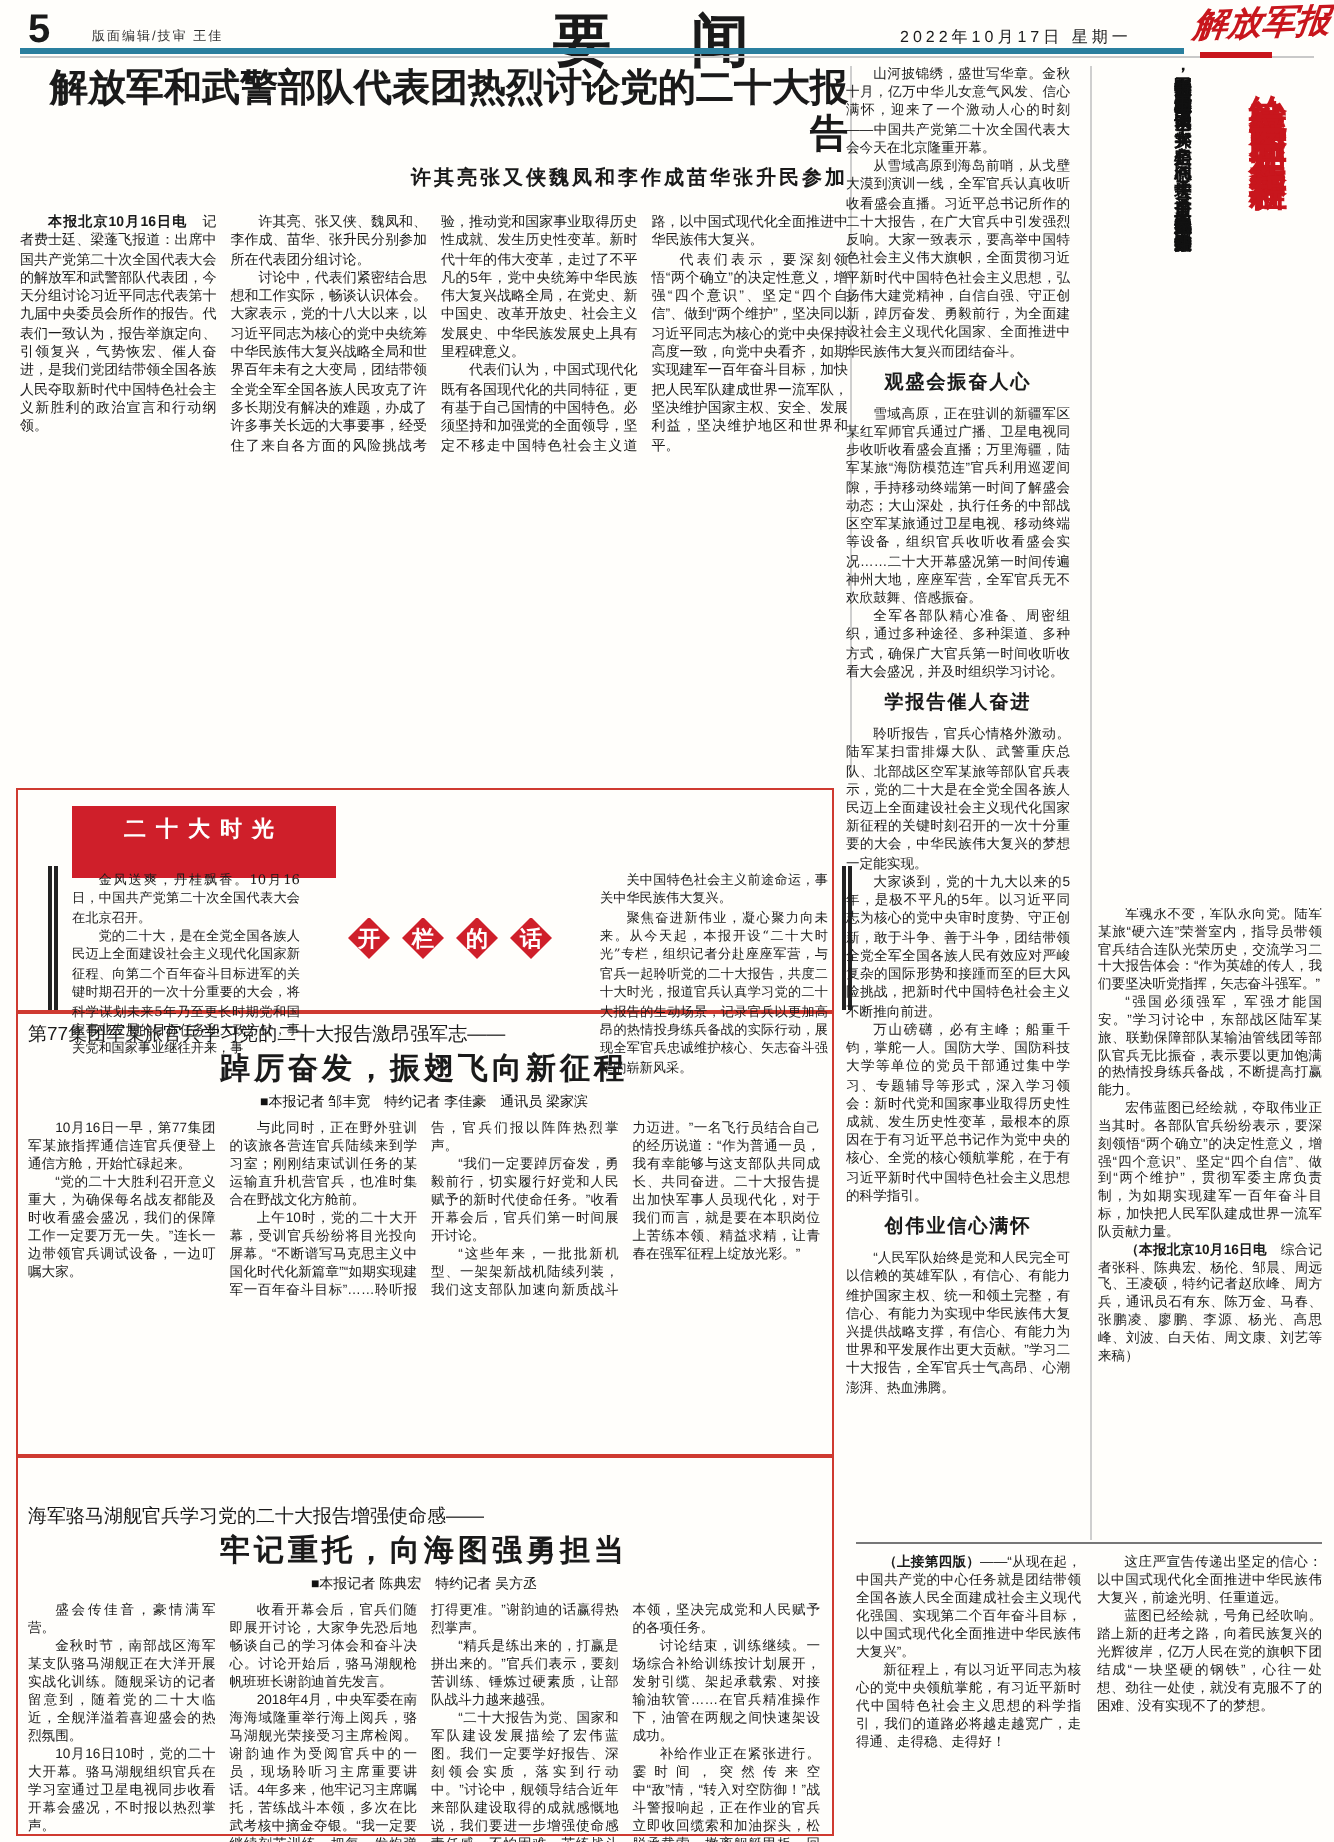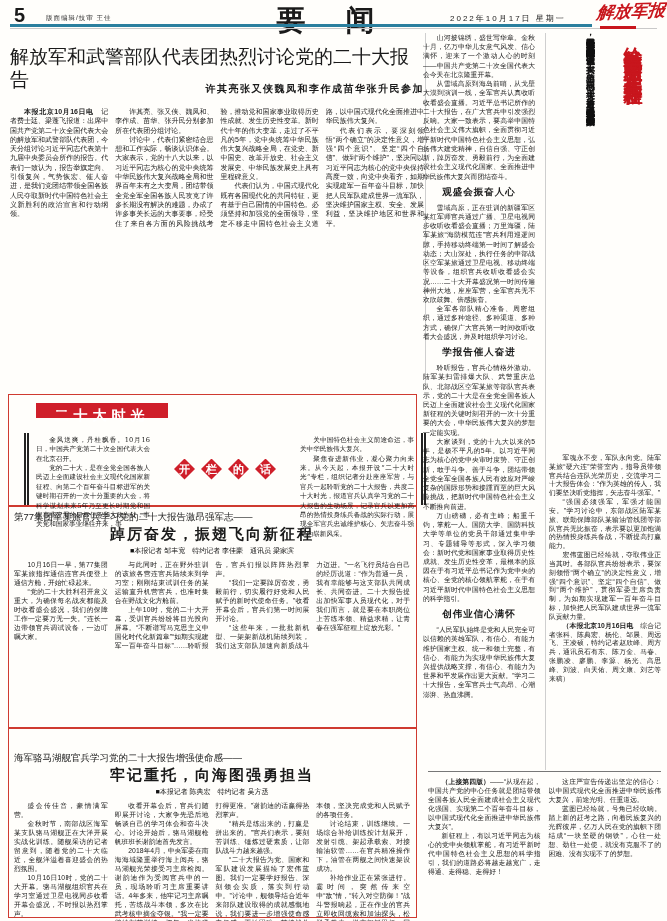--- a/index.html
+++ b/index.html
@@ -10,38 +10,38 @@
   .editor-note{position:absolute;left:46px;top:14px;font-size:6.5px;color:#333;letter-spacing:1px;}
   .section-title{position:absolute;left:50%;top:1px;transform:translateX(-50%);font-size:29px;
         font-weight:900;letter-spacing:16px;white-space:nowrap;}
   .date-line{position:absolute;left:450px;top:13px;font-size:8px;letter-spacing:2px;white-space:nowrap;}
   .logo{position:absolute;left:597px;top:0px;width:66px;font-size:17px;font-weight:bold;color:#c8161d;
         font-family:"DejaVu Serif",serif;font-style:italic;transform:skewX(-8deg) rotate(-2deg);white-space:nowrap;}
   .rule-teal{position:absolute;left:10px;top:24px;width:582px;height:2.5px;background:#2a7f9e;}
   .rule-gray{position:absolute;left:10px;top:28px;width:647px;height:1px;background:#c9c9c9;}
   .logo-tick{position:absolute;left:600px;top:26px;width:36px;height:2.5px;background:#c8161d;}
   
-  .a-headline{position:absolute;left:10px;top:46px;width:414px;margin:0;font-size:19px;font-weight:400;
-        text-align:left;line-height:1.2;letter-spacing:0px;}
+  .a-headline{position:absolute;left:10px;top:34px;width:414px;margin:0;font-size:19px;font-weight:700;
+        text-align:right;line-height:1.2;letter-spacing:0px;}
   .a-subhead{position:absolute;left:10px;top:82px;width:414px;font-size:10px;font-weight:bold;
         font-family:"DejaVu Serif",serif;text-align:right;letter-spacing:1.5px;}
   .a-body{position:absolute;left:10px;top:107px;width:414px;height:281px;overflow:hidden;
         column-count:4;column-gap:7px;font-size:7px;line-height:1.33;text-align:justify;}
   .a-body p,.col5 p,.col6-body p,.c-body p,.bottom-block p{margin:0;text-indent:2em;}
   .plist{display:contents;}
   
   .v-sep{position:absolute;width:1px;background:#cfcfcf;}
   .v1{left:425px;top:33px;height:356px;}
   .v2{left:545px;top:33px;height:737px;}
   
   .package-border{position:absolute;left:8px;top:394px;width:409px;height:524px;border:1.5px solid #cf3a30;box-sizing:border-box;}
   .pkg-divider{position:absolute;left:9px;width:407px;height:1.5px;background:#cf3a30;}
   .d1{top:505px;} .d2{top:727px;}
-  .feature-label{position:absolute;left:36px;top:403px;width:132px;height:15px;background:#cf1f2a;color:#fff;
-        font-size:14px;font-weight:900;letter-spacing:5px;text-align:center;line-height:25px;}
+  .feature-label{position:absolute;left:36px;top:403px;width:132px;height:36px;background:#cf1f2a;color:#fff;
+        font-size:11px;font-weight:900;letter-spacing:5px;text-align:center;line-height:25px;}
   .editorial{position:absolute;left:24px;top:433px;width:378px;height:66px;display:flex;gap:24px;
         border-left:5px double #222;border-right:5px double #222;padding:3px 7px;box-sizing:content-box;}
   .ed-col{flex:1;font-family:"DejaVu Serif",serif;font-size:6.6px;line-height:1.42;text-align:justify;}
   .ed-col p{margin:0;text-indent:2em;}
   .ed-diamonds{display:flex;gap:6px;align-items:center;flex:none;}
   .ed-diamonds span{width:21px;height:21px;background:#cf1f2a;color:#fff;font-weight:bold;font-size:11px;
         display:flex;align-items:center;justify-content:center;
         clip-path:polygon(50% 0,100% 50%,50% 100%,0 50%);}
   
   .boxed{position:absolute;left:14px;width:396px;}

